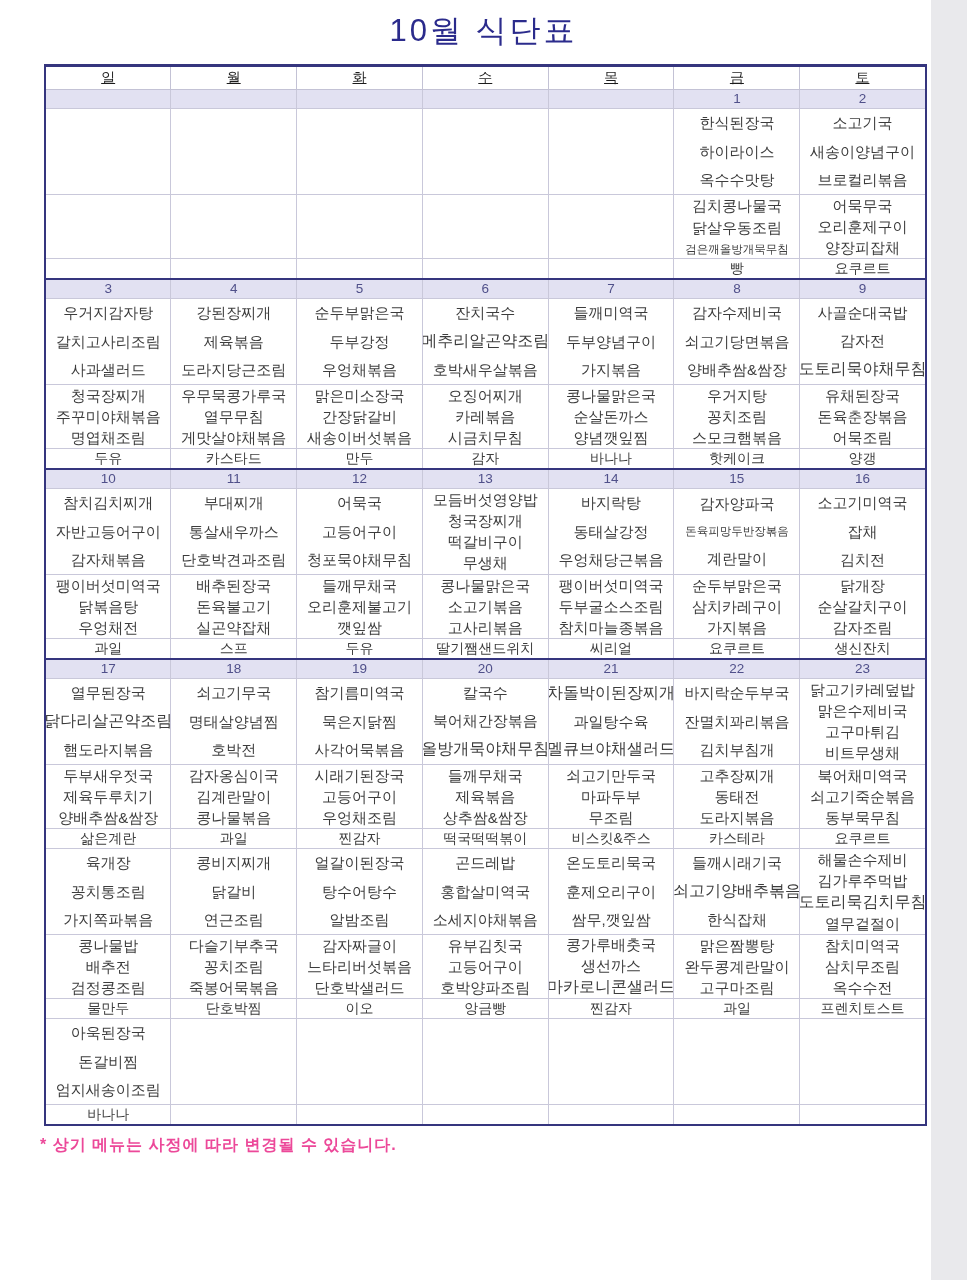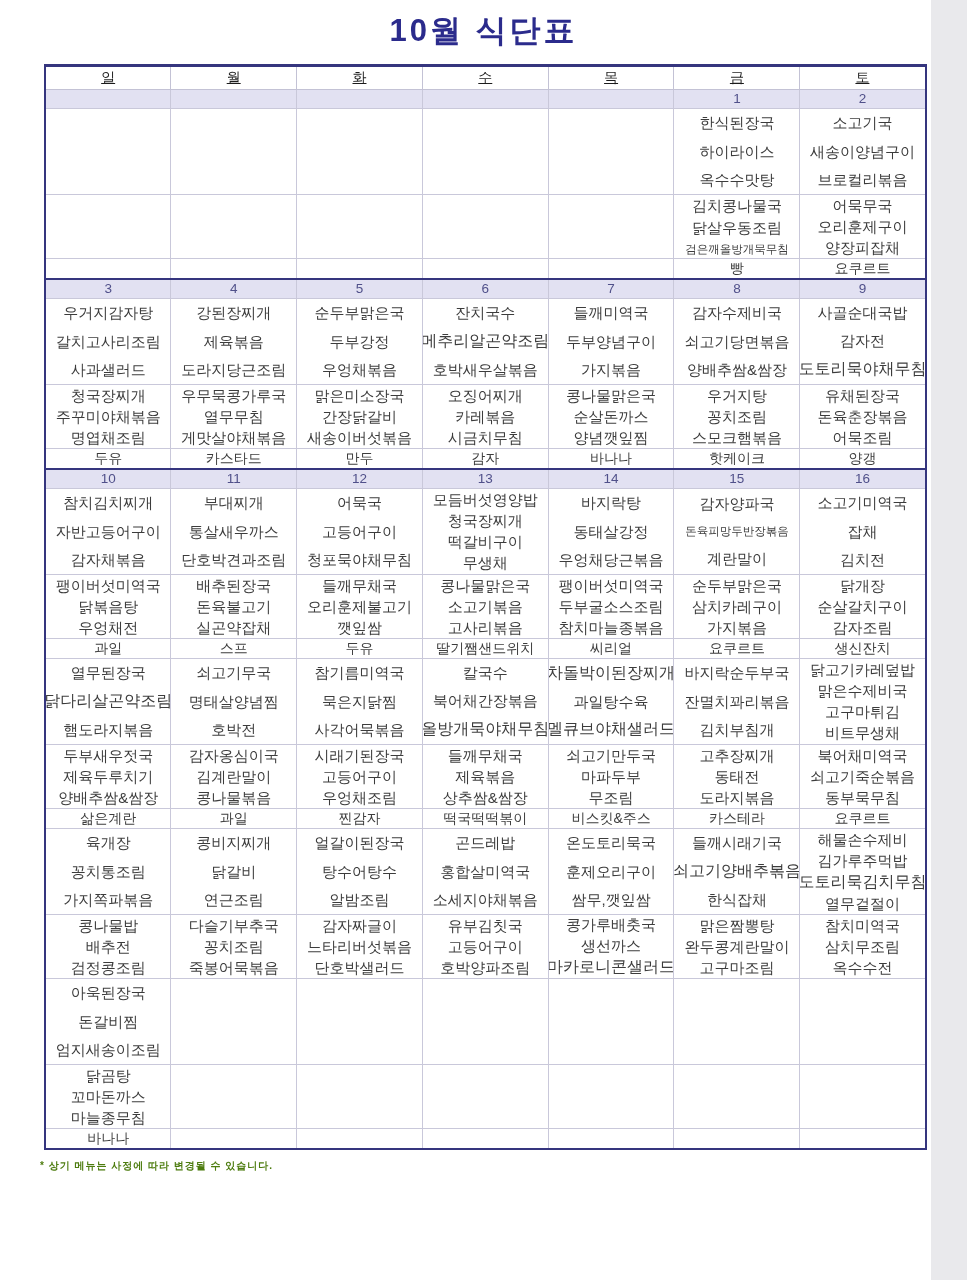--- a/index.html
+++ b/index.html
@@ -2,21 +2,21 @@
 <html lang="ko"><head>
 <meta charset="utf-8">
 <style>
   html,body{margin:0;padding:0;}
   body{
     width:967px;height:1280px;position:relative;background:#ffffff;
     font-family:"Liberation Sans","DejaVu Sans",sans-serif;overflow:hidden;
   }
   .right-strip{position:absolute;top:0;right:0;width:36px;height:1280px;background:#e9e9ec;}
   .title{
-    text-align:center;color:#2b2b8c;font-weight:bold;font-size:31px;
+    text-align:center;color:#2b2b8c;font-weight:normal;font-size:31px;
     letter-spacing:3px;margin:10px 0 12px 0;
   }
   table.cal{
     border-collapse:collapse;table-layout:fixed;width:881px;margin-left:44px;
     border:2px solid #35357e;border-top-width:3px;
   }
   table.cal col{width:125.8px;}
   th.wd{
     height:20px;font-weight:normal;font-size:14px;color:#1c1c1c;
     text-decoration:underline;border:1px solid #c3c2d5;border-top:none;
@@ -33,21 +33,21 @@
   tr.snack-row td{height:19px;text-align:center;}
   .menu{display:flex;flex-direction:column;justify-content:space-around;
         align-items:center;height:100%;}
   .item,.snack-txt{
     color:#3c3c3c;font-size:15px;line-height:1.06;white-space:nowrap;
   }
   .fs13{font-size:16px;}
   .fs11{font-size:11.5px;text-align:center;}
   .snack-txt{display:inline-block;line-height:19px;font-size:14px;}
   .footnote{
-    margin:9px 0 4px 40px;color:#4d7c0f;font-weight:bold;font-size:10px;
+    margin:9px 0 4px 40px;color:#ec4899;font-weight:bold;font-size:16px;
     letter-spacing:1px;
   }
 </style>
 </head>
 <body>
 
 <div class="right-strip"></div>
 
 <div class="title">10월 식단표</div>
 
@@ -387,20 +387,29 @@
       </tr>
       <tr class="snack-row">
         <td><span class="snack-txt">과일</span></td>
         <td><span class="snack-txt">스프</span></td>
         <td><span class="snack-txt">두유</span></td>
         <td><span class="snack-txt">딸기쨈샌드위치</span></td>
         <td><span class="snack-txt">씨리얼</span></td>
         <td><span class="snack-txt">요쿠르트</span></td>
         <td><span class="snack-txt">생신잔치</span></td>
       </tr>
+      <tr class="date-row week-sep">
+        <td>17</td>
+        <td>18</td>
+        <td>19</td>
+        <td>20</td>
+        <td>21</td>
+        <td>22</td>
+        <td>23</td>
+      </tr>
       <tr class="lunch-row">
         <td>
           <div class="menu">
             <div class="item">열무된장국</div>
             <div class="item fs13">닭다리살곤약조림</div>
             <div class="item">햄도라지볶음</div>
           </div>
         </td>
         <td>
           <div class="menu">
@@ -602,53 +611,35 @@
           </div>
         </td>
         <td>
           <div class="menu">
             <div class="item">참치미역국</div>
             <div class="item">삼치무조림</div>
             <div class="item">옥수수전</div>
           </div>
         </td>
       </tr>
+      <tr class="snack-row">
+        <td><span class="snack-txt">물만두</span></td>
+        <td><span class="snack-txt">단호박찜</span></td>
+        <td><span class="snack-txt">이오</span></td>
+        <td><span class="snack-txt">앙금빵</span></td>
+        <td><span class="snack-txt">찐감자</span></td>
+        <td><span class="snack-txt">과일</span></td>
+        <td><span class="snack-txt">프렌치토스트</span></td>
+      </tr>
       <tr class="lunch-row">
         <td>
           <div class="menu">
             <div class="item">아욱된장국</div>
             <div class="item">돈갈비찜</div>
             <div class="item">엄지새송이조림</div>
-          </div>
-        </td>
-        <td>
-          <div class="menu"></div>
-        </td>
-        <td>
-          <div class="menu"></div>
-        </td>
-        <td>
-          <div class="menu"></div>
-        </td>
-        <td>
-          <div class="menu"></div>
-        </td>
-        <td>
-          <div class="menu"></div>
-        </td>
-        <td>
-          <div class="menu"></div>
-        </td>
-      </tr>
-      <tr class="dinner-row">
-        <td>
-          <div class="menu">
-            <div class="item">닭곰탕</div>
-            <div class="item">꼬마돈까스</div>
-            <div class="item">마늘종무침</div>
           </div>
         </td>
         <td>
           <div class="menu"></div>
         </td>
         <td>
           <div class="menu"></div>
         </td>
         <td>
           <div class="menu"></div>

